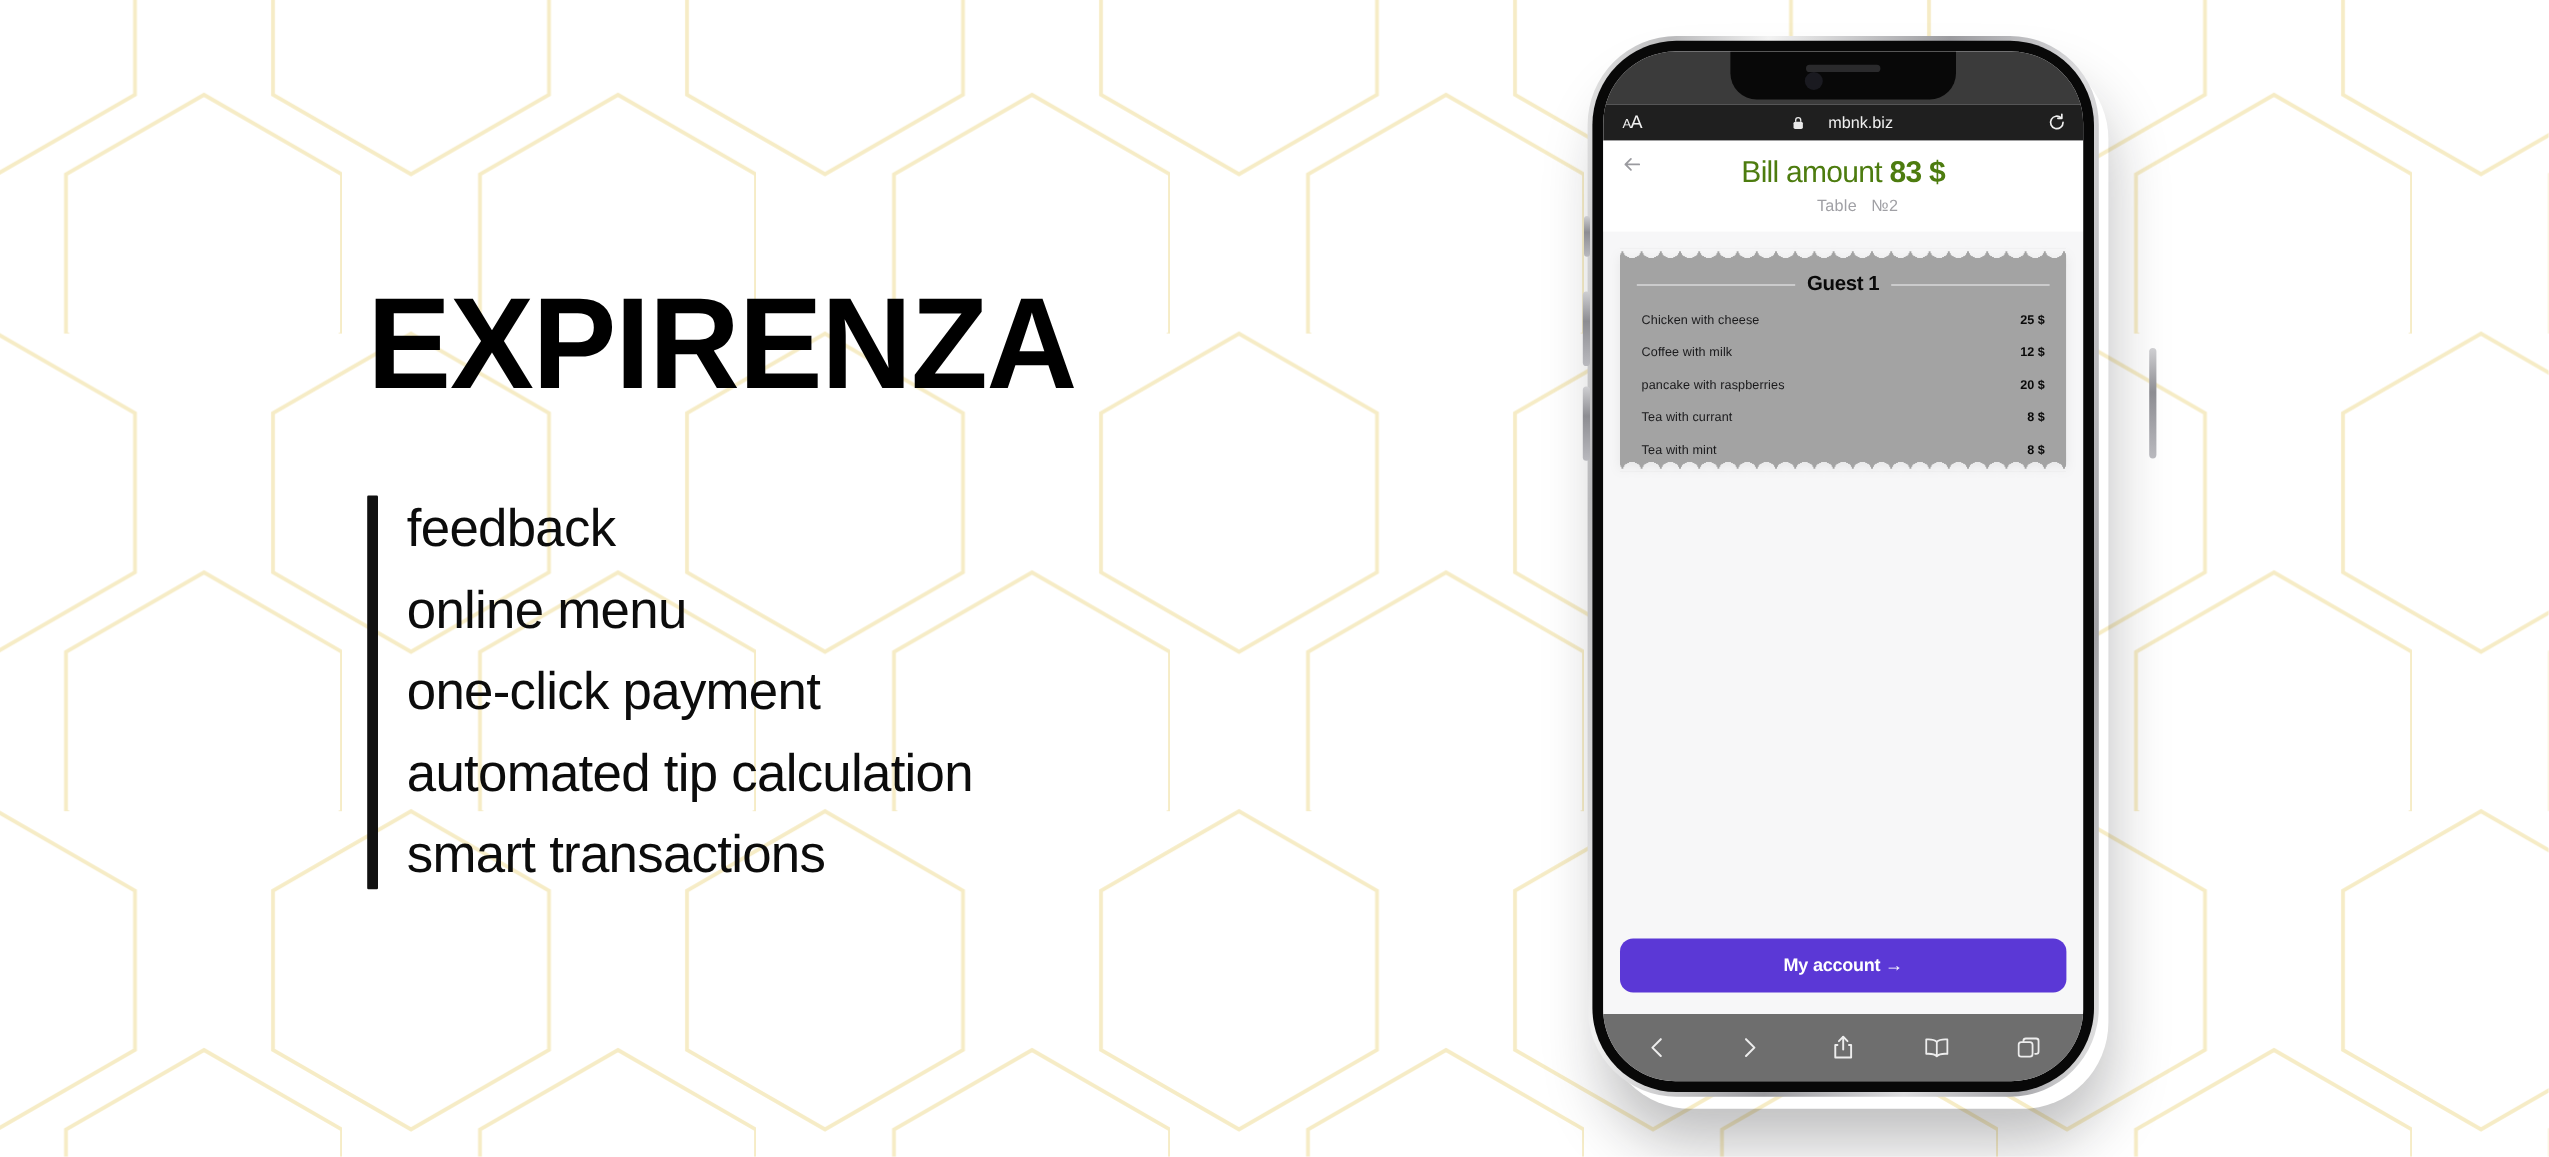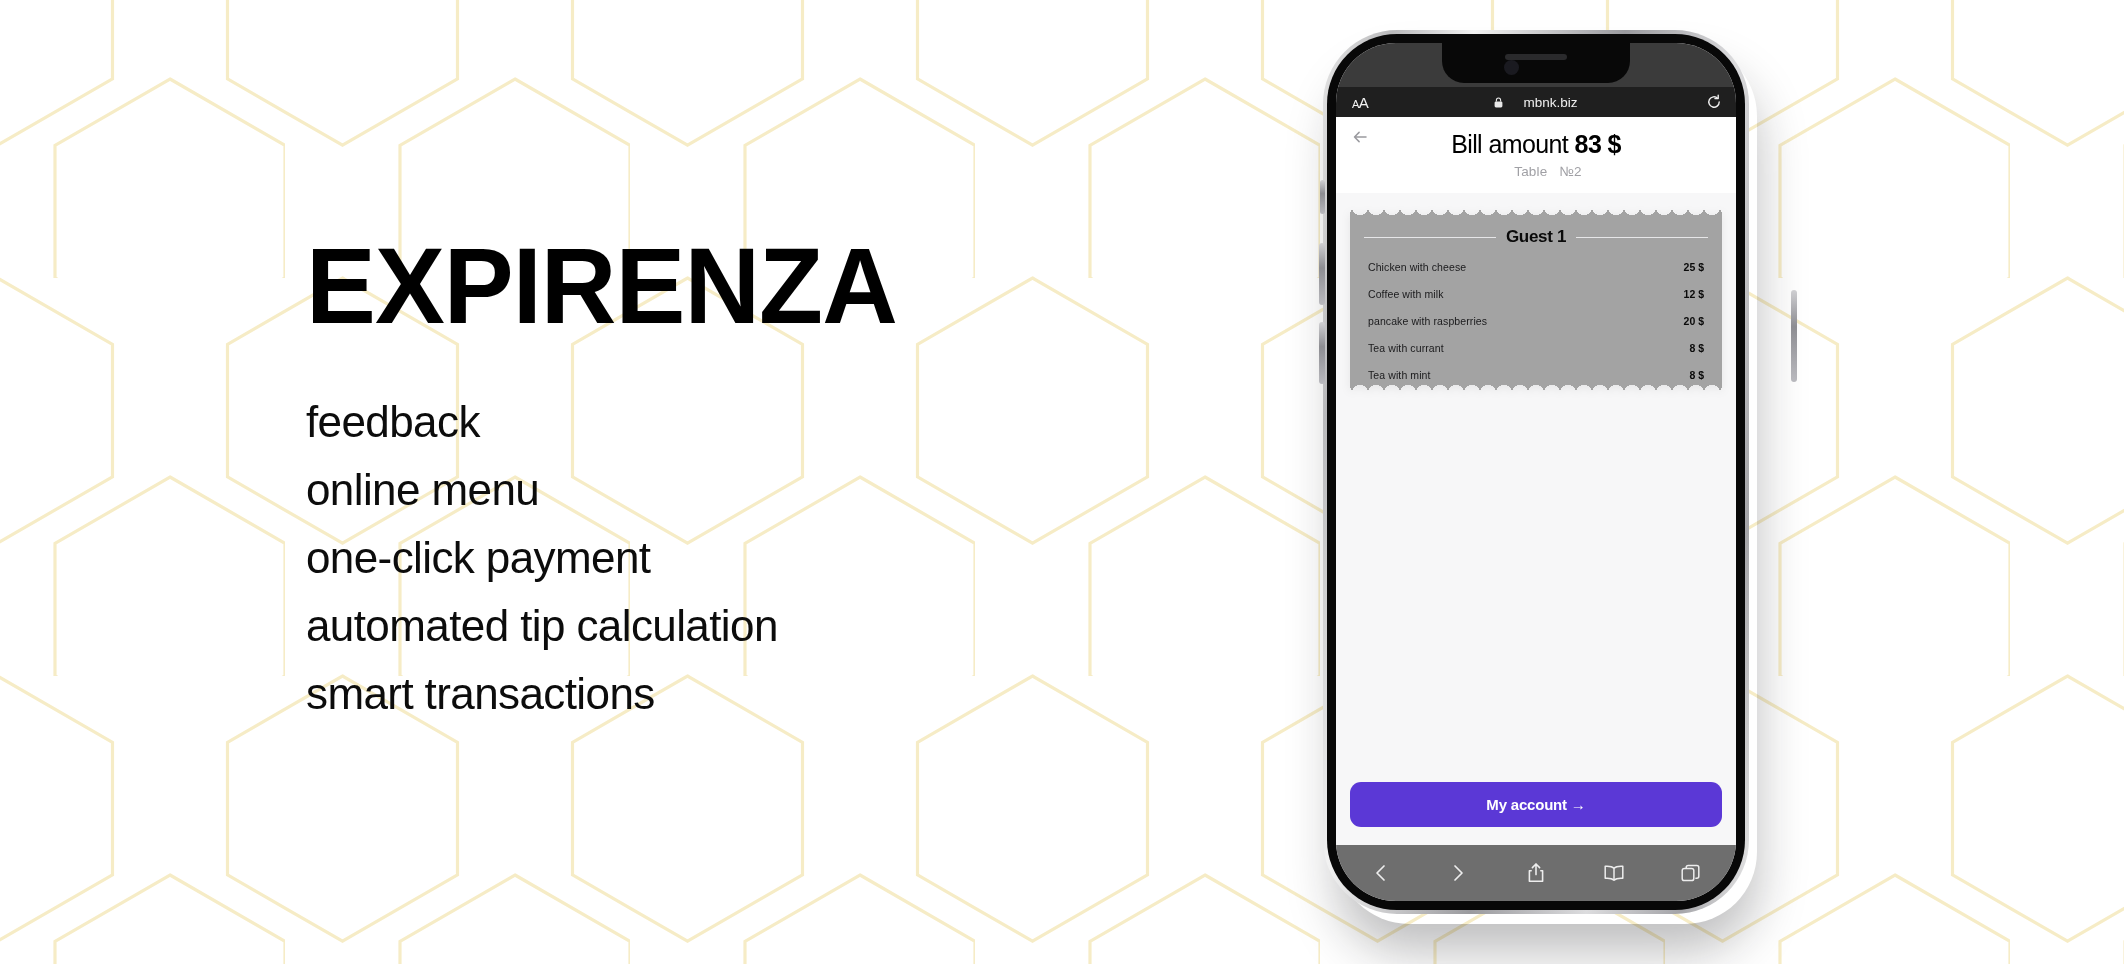--- a/index.html
+++ b/index.html
@@ -41,24 +41,23 @@
     font-weight: bold;
     letter-spacing: -1px;
     color: #000000;
     transform: scaleX(0.97);
     transform-origin: left top;
     white-space: nowrap;
   }
   .feature-block {
     position: absolute;
     left: 306px;
-    top: 394px;
+    top: 413px;
     display: flex;
     align-items: stretch;
-    flex-direction: column;
   }
   .feature-rule {
     width: 9px;
     background: #111111;
     flex: 0 0 auto;
     margin-right: 24px;
     border-radius: 1px;
   }
   .feature-list {
     list-style: none;
@@ -233,21 +232,21 @@
     position: absolute;
     left: 14px;
     top: 10px;
     width: 20px;
     height: 20px;
     color: #8e8e93;
   }
   .bill-title {
     text-align: center;
     font-size: 25px;
-    color: #000000;
+    color: #4d7c0f;
     letter-spacing: -0.6px;
     line-height: 30px;
     font-weight: normal;
   }
   .bill-title b { font-weight: bold; }
   .bill-sub {
     text-align: center;
     font-size: 13.5px;
     color: #a0a0a5;
     margin-top: 5px;

